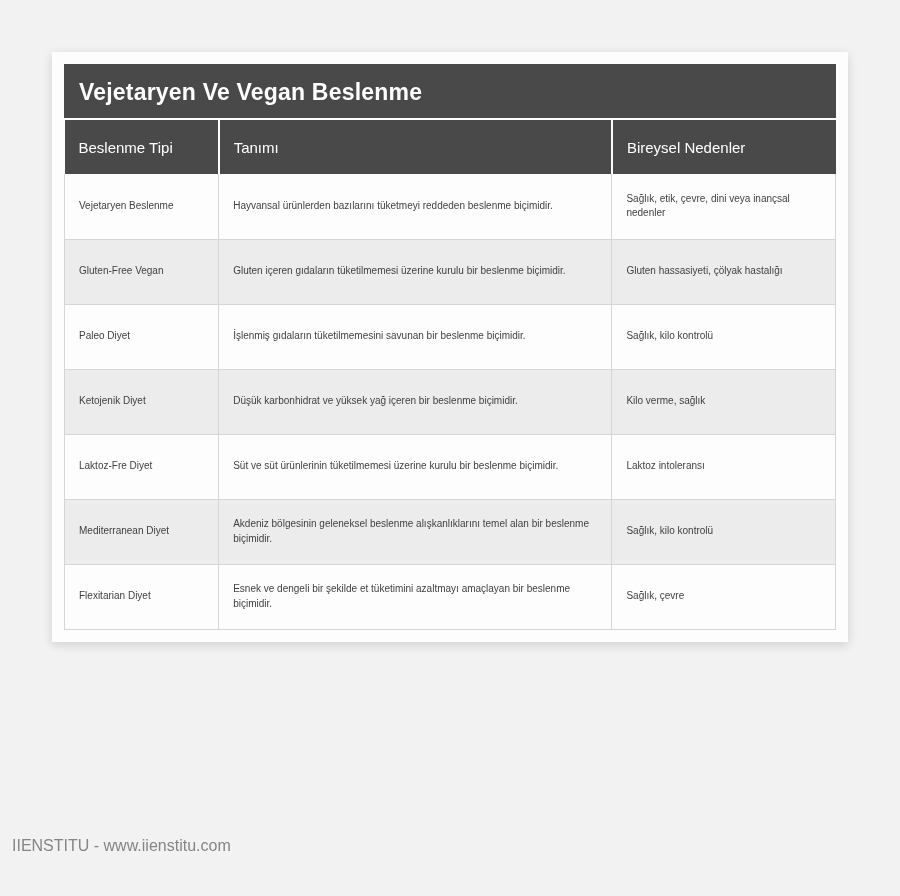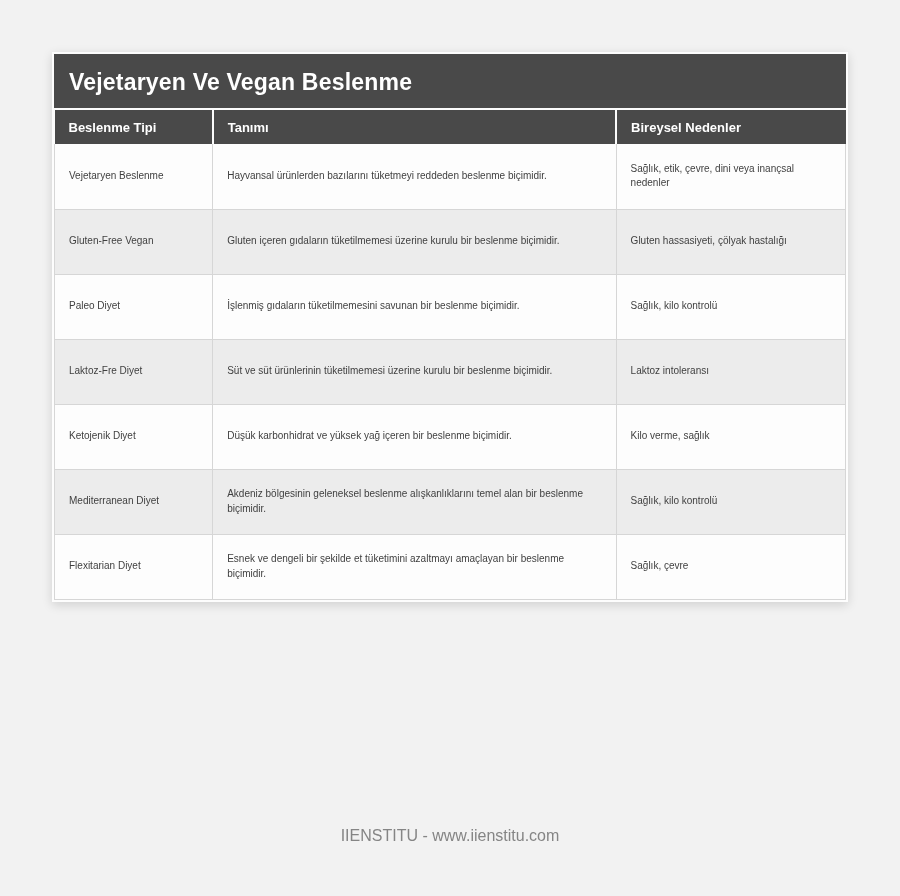--- a/index.html
+++ b/index.html
@@ -6,21 +6,21 @@
     --page-bg:#f2f2f2;
     --dark-bg:#494949;
     --header-text:#ffffff;
     --row-bg:#fdfdfd;
     --row-alt-bg:#ececec;
     --body-text:#3f3f3f;
     --cell-border:#d6d6d6;
     --header-sep:#fbfbfb;
     --footer-text:#858585;
   }
-  *{margin:0;padding:2px;box-sizing:border-box;}
+  *{margin:0;padding:12px;box-sizing:border-box;}
   html,body{width:900px;height:896px;}
   body{
     background:var(--page-bg);
     font-family:"Liberation Sans","DejaVu Sans",sans-serif;
     color:var(--body-text);
     overflow:hidden;
   }
   .card{
     position:absolute;
     left:52px; top:52px;
@@ -43,44 +43,44 @@
     width:100%;
     border-collapse:collapse;
     table-layout:fixed;
   }
   col.c1{width:20%;}
   col.c2{width:51%;}
   col.c3{width:29%;}
   thead th{
     background:var(--dark-bg);
     color:var(--header-text);
-    font-size:13px;
-    font-weight:bold;
+    font-size:15px;
+    font-weight:normal;
     text-align:left;
-    height:34px;
+    height:54px;
     padding:0 14px;
     border-left:2px solid var(--header-sep);
   }
   thead th:first-child{border-left:none;}
   tbody td{
     font-size:10px;
     line-height:1.45;
     padding:10px 14px;
     height:65px;
     vertical-align:middle;
     border:1px solid var(--cell-border);
     border-top:none;
     background:var(--row-bg);
   }
   tbody tr:nth-child(even) td{background:var(--row-alt-bg);}
   .footer{
     position:absolute;
     left:0; top:825px;
     width:900px;
-    text-align:center;
+    text-align:left;
     font-size:16px;
     color:var(--footer-text);
   }
 </style>
 </head>
 <body>
 
 <div class="card">
   <div class="card-title">Vejetaryen Ve Vegan Beslenme</div>
   <table>
@@ -106,28 +106,28 @@
           <td>Gluten-Free Vegan</td>
           <td>Gluten içeren gıdaların tüketilmemesi üzerine kurulu bir beslenme biçimidir.</td>
           <td>Gluten hassasiyeti, çölyak hastalığı</td>
         </tr>
         <tr>
           <td>Paleo Diyet</td>
           <td>İşlenmiş gıdaların tüketilmemesini savunan bir beslenme biçimidir.</td>
           <td>Sağlık, kilo kontrolü</td>
         </tr>
         <tr>
+          <td>Ketojenik Diyet</td>
+          <td>Düşük karbonhidrat ve yüksek yağ içeren bir beslenme biçimidir.</td>
+          <td>Kilo verme, sağlık</td>
+        </tr>
+        <tr>
           <td>Laktoz-Fre Diyet</td>
           <td>Süt ve süt ürünlerinin tüketilmemesi üzerine kurulu bir beslenme biçimidir.</td>
           <td>Laktoz intoleransı</td>
-        </tr>
-        <tr>
-          <td>Ketojenik Diyet</td>
-          <td>Düşük karbonhidrat ve yüksek yağ içeren bir beslenme biçimidir.</td>
-          <td>Kilo verme, sağlık</td>
         </tr>
         <tr>
           <td>Mediterranean Diyet</td>
           <td>Akdeniz bölgesinin geleneksel beslenme alışkanlıklarını temel alan bir beslenme biçimidir.</td>
           <td>Sağlık, kilo kontrolü</td>
         </tr>
         <tr>
           <td>Flexitarian Diyet</td>
           <td>Esnek ve dengeli bir şekilde et tüketimini azaltmayı amaçlayan bir beslenme biçimidir.</td>
           <td>Sağlık, çevre</td>

